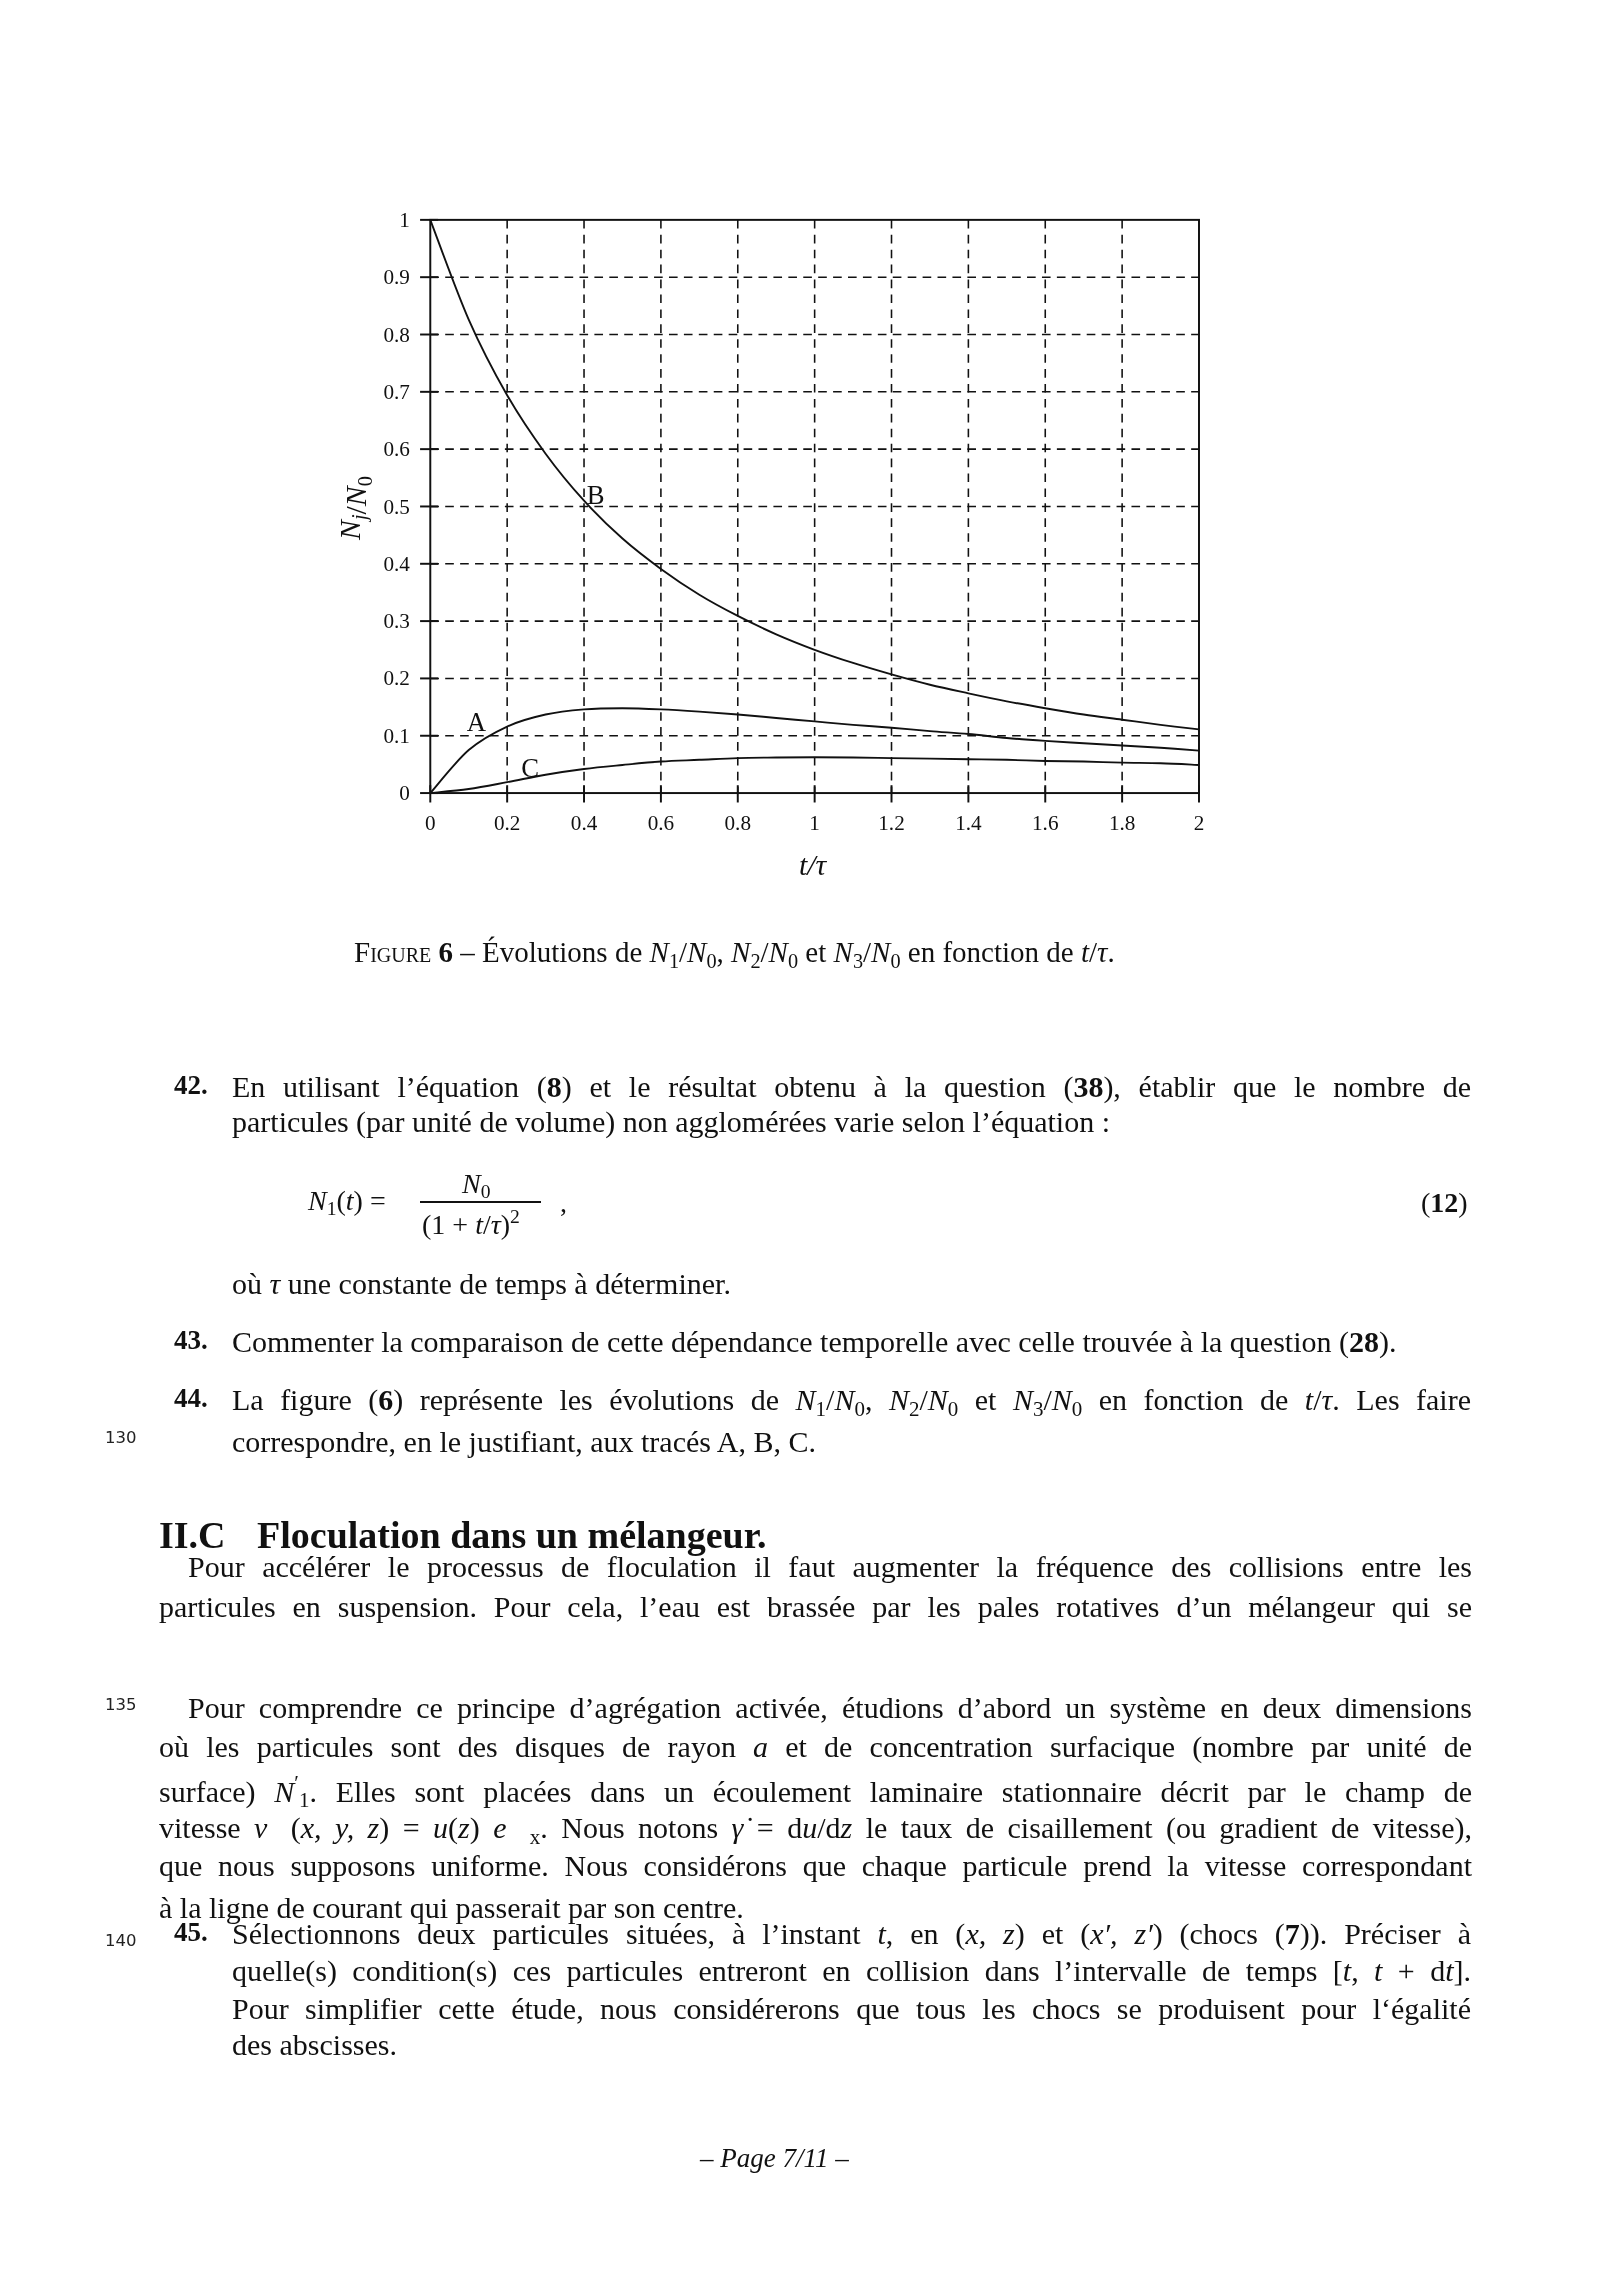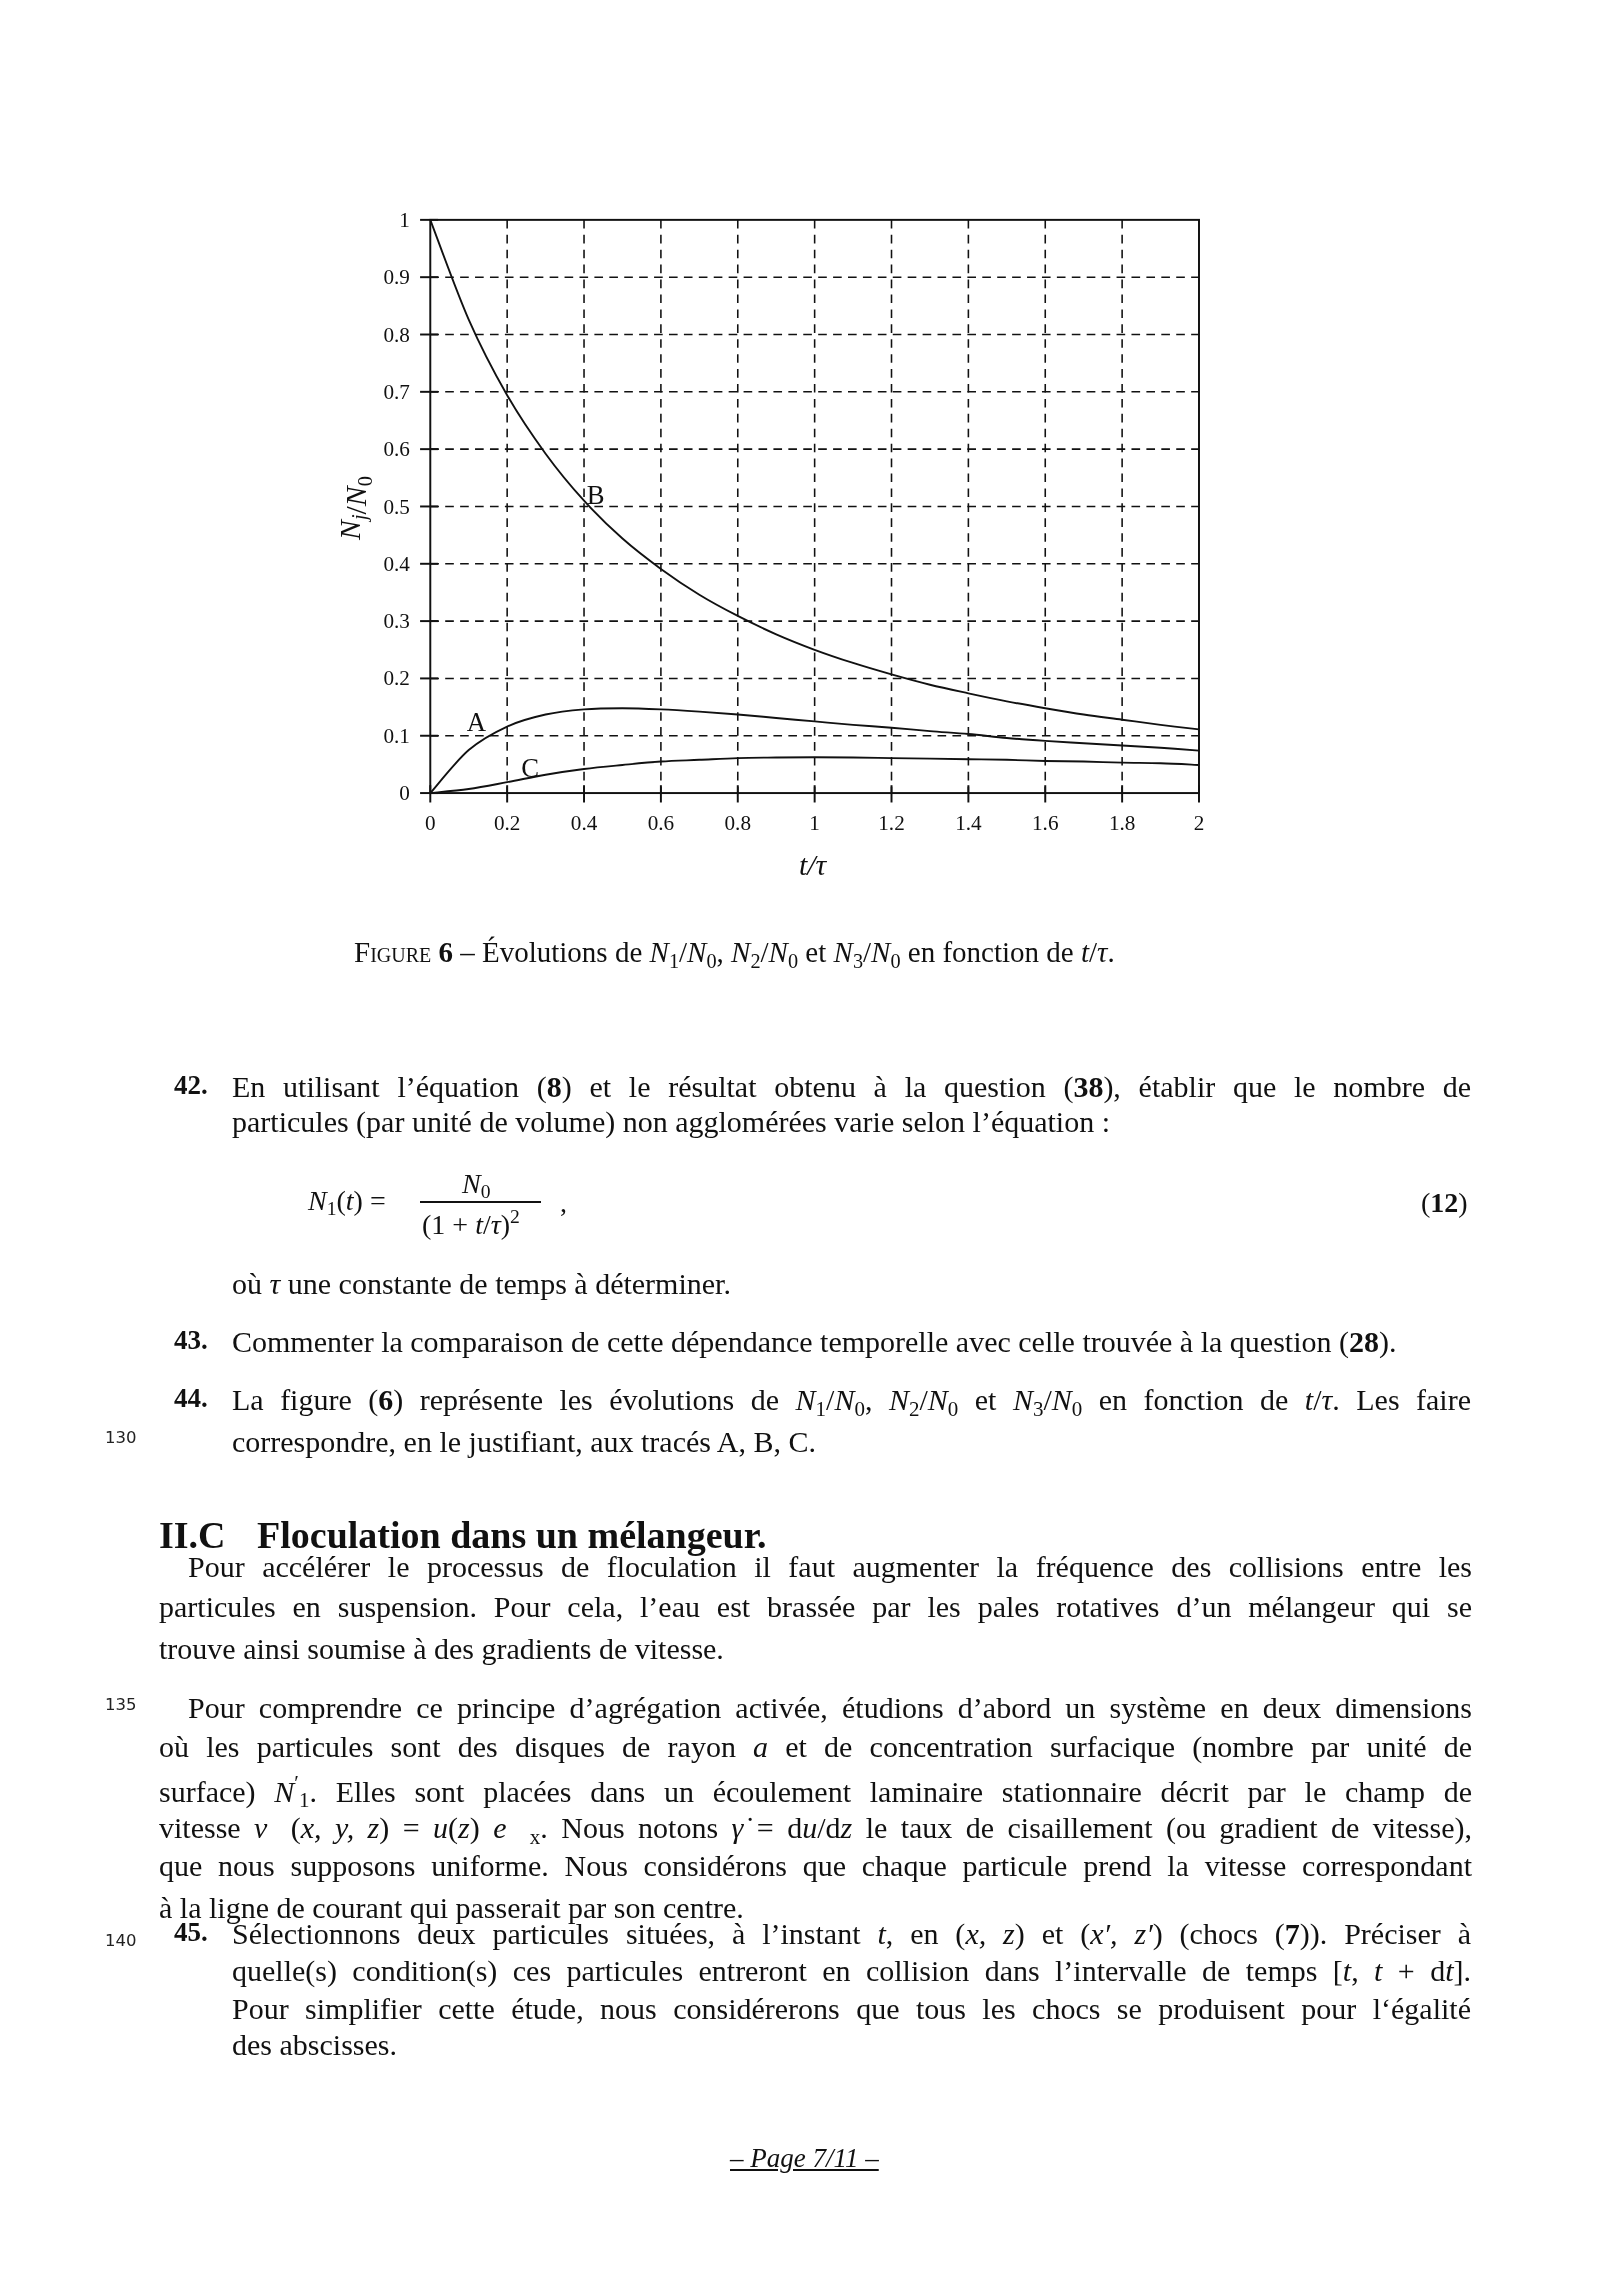--- a/index.html
+++ b/index.html
@@ -128,32 +128,31 @@
   <div class="qnum" style="left:174px; top:1385px;">44.</div>
   <div class="line" style="left:232px; top:1385px; width:1239px;"><span>La figure (</span><span class="b">6</span><span>) représente les évolutions de </span><span class="i">N</span><span class="sub">1</span><span>/</span><span class="i">N</span><span class="sub">0</span><span>, </span><span class="i">N</span><span class="sub">2</span><span>/</span><span class="i">N</span><span class="sub">0</span><span> et </span><span class="i">N</span><span class="sub">3</span><span>/</span><span class="i">N</span><span class="sub">0</span><span> en fonction de </span><span class="i">t</span><span>/</span><span class="i">τ</span><span>. Les faire</span></div>
   <div class="lineno" style="left:105px; top:1430px;">130</div>
   <div class="line last" style="left:232px; top:1427px; width:1239px;"><span>correspondre, en le justifiant, aux tracés A, B, C.</span></div>
 
   <div class="section" style="left:159px; top:1516px;">II.C</div>
   <div class="section" style="left:257px; top:1516px;">Floculation dans un mélangeur.</div>
 
   <div class="line" style="left:188px; top:1552px; width:1284px;"><span>Pour accélérer le processus de floculation il faut augmenter la fréquence des collisions entre les</span></div>
   <div class="line" style="left:159px; top:1592px; width:1313px;"><span>particules en suspension. Pour cela, l’eau est brassée par les pales rotatives d’un mélangeur qui se</span></div>
-  <div class="line last" style="left:159px; top:1634px; width:1313px;"><span>trouve ainsi soumise à des gradients de vitesse.</span></div>
 
   <div class="lineno" style="left:105px; top:1697px;">135</div>
   <div class="line" style="left:188px; top:1693px; width:1284px;"><span>Pour comprendre ce principe d’agrégation activée, étudions d’abord un système en deux dimensions</span></div>
   <div class="line" style="left:159px; top:1732px; width:1313px;font-family:Liberation Serif, serif;"><span>où les particules sont des disques de rayon </span><span class="i">a</span><span> et de concentration surfacique (nombre par unité de</span></div>
   <div class="line" style="left:159px; top:1773px; width:1313px;"><span>surface) </span><span class="i">N</span><span class="sup">′</span><span class="sub">1</span><span>. Elles sont placées dans un écoulement laminaire stationnaire décrit par le champ de</span></div>
   <div class="line" style="left:159px; top:1813px; width:1313px;"><span>vitesse </span><span class="i">v⃗</span><span>(</span><span class="i">x, y, z</span><span>) = </span><span class="i">u</span><span>(</span><span class="i">z</span><span>) </span><span class="i">e⃗</span><span class="sub">x</span><span>. Nous notons </span><span class="i">γ̇</span><span> = d</span><span class="i">u</span><span>/d</span><span class="i">z</span><span> le taux de cisaillement (ou gradient de vitesse),</span></div>
   <div class="line" style="left:159px; top:1851px; width:1313px;"><span>que nous supposons uniforme. Nous considérons que chaque particule prend la vitesse correspondant</span></div>
   <div class="lineno" style="left:105px; top:1897px;margin-top:36px;">140</div>
   <div class="line last" style="left:159px; top:1893px; width:1313px;"><span>à la ligne de courant qui passerait par son centre.</span></div>
 
   <div class="qnum" style="left:174px; top:1919px;">45.</div>
   <div class="line" style="left:232px; top:1919px; width:1239px;"><span>Sélectionnons deux particules situées, à l’instant </span><span class="i">t</span><span>, en (</span><span class="i">x, z</span><span>) et (</span><span class="i">x′, z′</span><span>) (chocs (</span><span class="b">7</span><span>)). Préciser à</span></div>
   <div class="line" style="left:232px; top:1956px; width:1239px;"><span>quelle(s) condition(s) ces particules entreront en collision dans l’intervalle de temps [</span><span class="i">t</span><span>,  </span><span class="i">t</span><span> + d</span><span class="i">t</span><span>].</span></div>
   <div class="line" style="left:232px; top:1994px; width:1239px;"><span>Pour simplifier cette étude, nous considérerons que tous les chocs se produisent pour l‘égalité</span></div>
   <div class="line last" style="left:232px; top:2030px; width:1239px;"><span>des abscisses.</span></div>
 
-  <div class="footer" style="left:730px; top:2145px;text-decoration:underline;">– Page 7/11 –</div>
+  <div class="footer" style="left:700px; top:2145px;">– Page 7/11 –</div>
 </div>
 
 
 </body></html>

